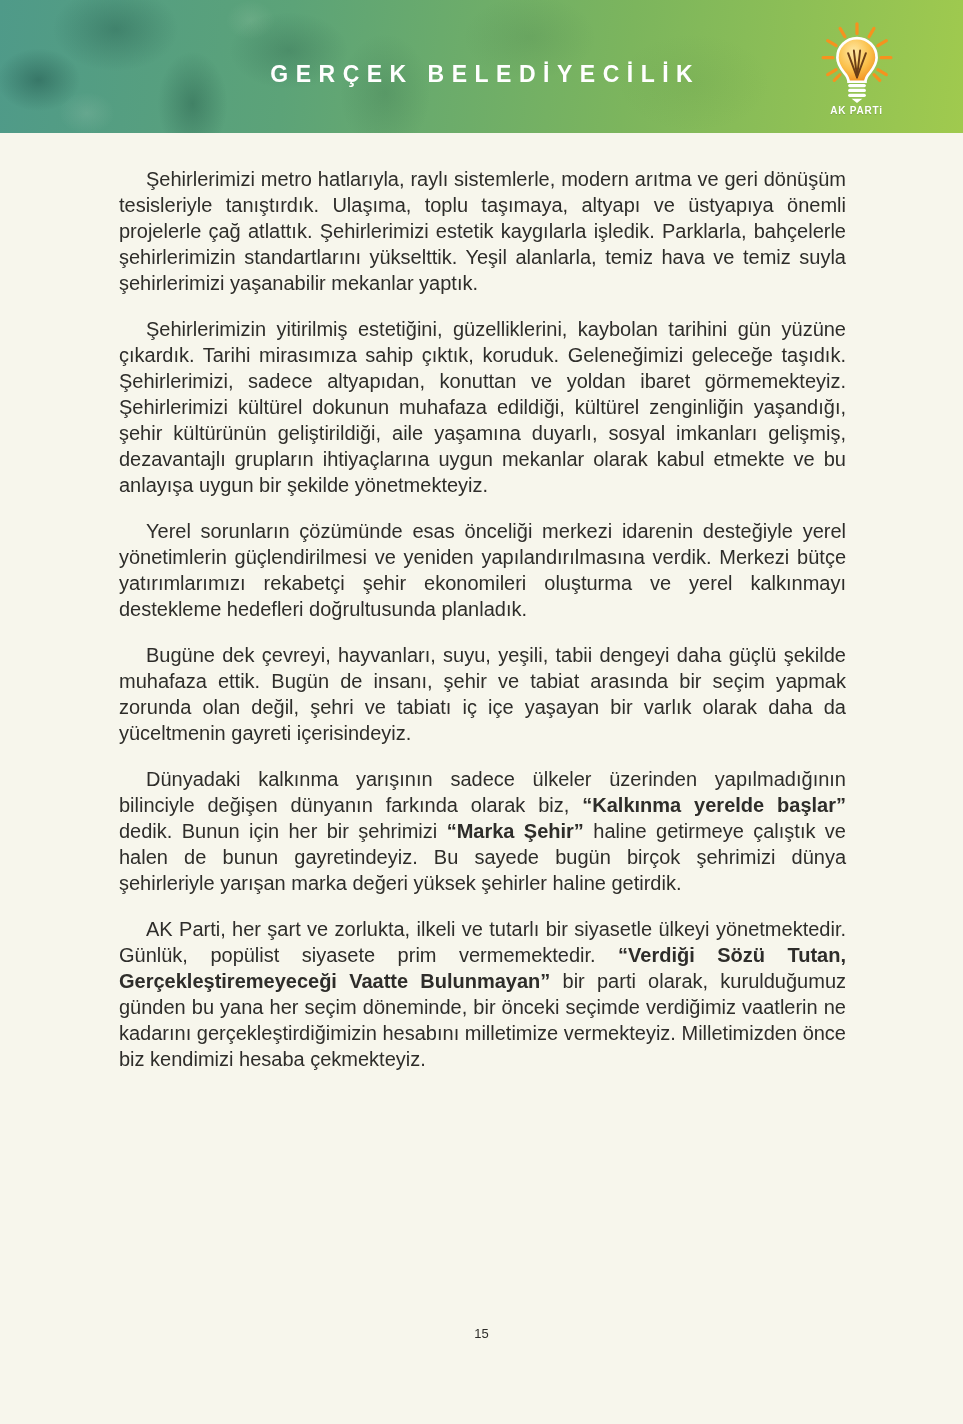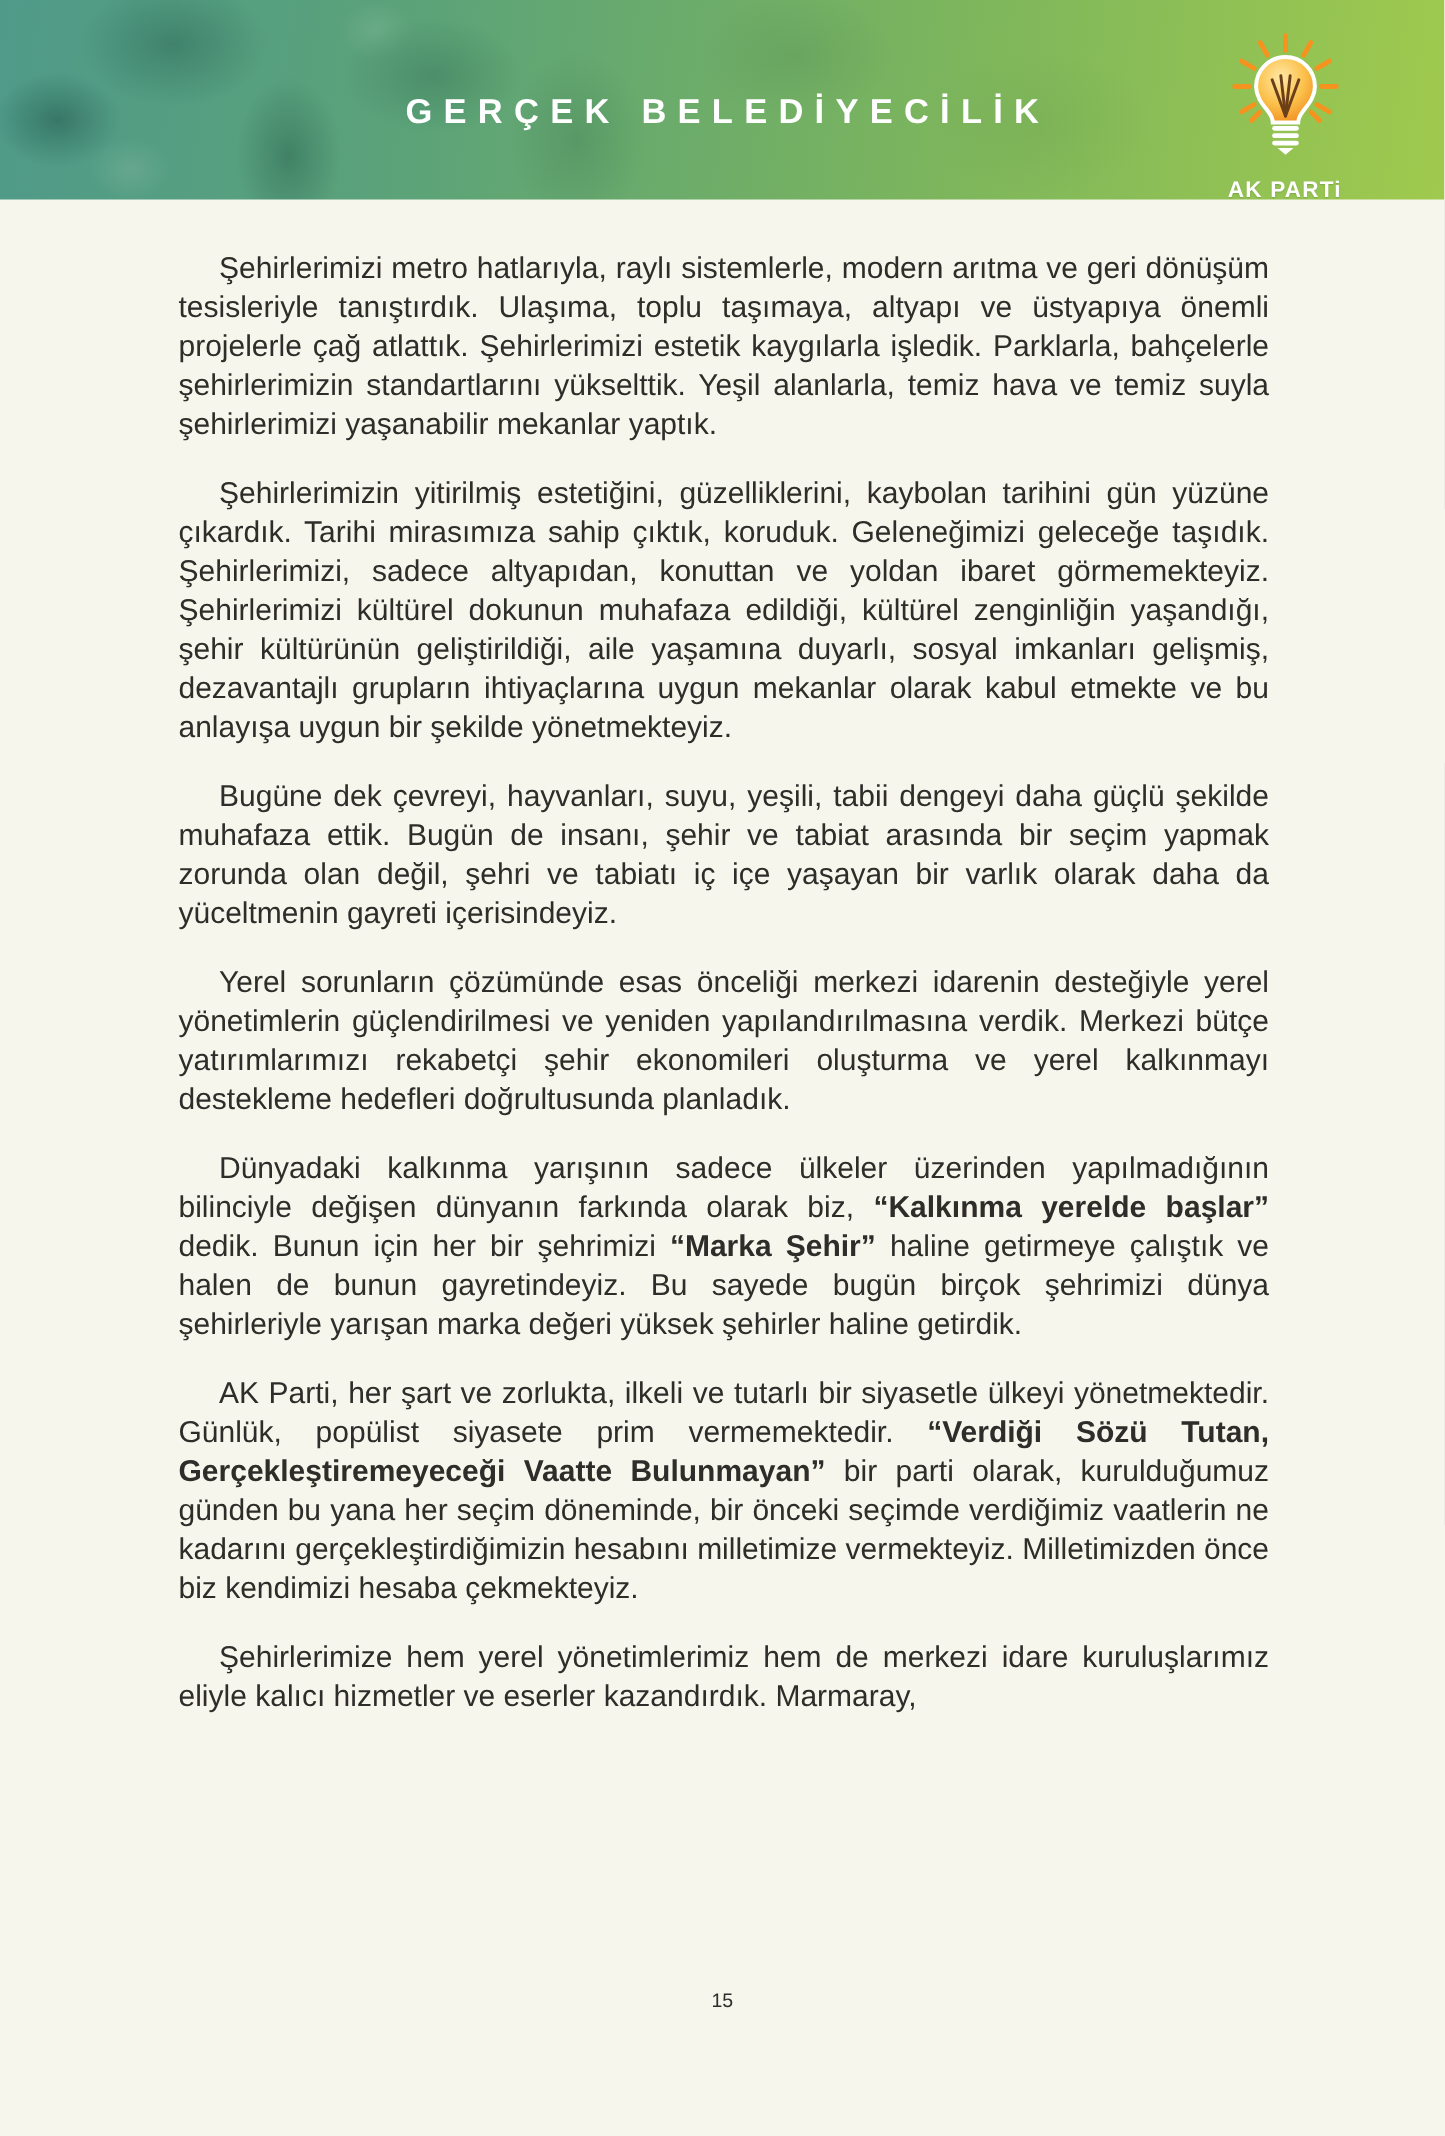--- a/index.html
+++ b/index.html
@@ -59,23 +59,23 @@
   
   .logo {
     position: absolute;
     top: 22px;
     left: 799px;
     width: 115px;
     text-align: center;
   }
   .logo svg { display: block; margin: 0 auto; }
   .logo-label {
-    margin-top: 14px;
+    margin-top: 1px;
     color: #ffffff;
-    font-size: 15px;
+    font-size: 10px;
     font-weight: bold;
     letter-spacing: 0.8px;
     text-shadow: 0 1px 1px rgba(0,0,0,.15);
   }
 
   
   .doc {
     position: absolute;
     top: 166px;
     left: 119px;
@@ -155,22 +155,21 @@
           </g>
         </svg>
       </span>
       <div class="logo-label">AK PARTi</div>
     </div>
   </div>
 
   <div class="doc">
       <p class="para"><span>Şehirlerimizi metro hatlarıyla, raylı sistemlerle, modern arıtma ve geri dönüşüm tesisleriyle tanıştırdık. Ulaşıma, toplu taşımaya, altyapı ve üstyapıya önemli projelerle çağ atlattık. Şehirlerimizi estetik kaygılarla işledik. Parklarla, bahçelerle şehirlerimizin standartlarını yükselttik. Yeşil alanlarla, temiz hava ve temiz suyla şehirlerimizi yaşanabilir mekanlar yaptık.</span></p>
       <p class="para"><span>Şehirlerimizin yitirilmiş estetiğini, güzelliklerini, kaybolan tarihini gün yüzüne çıkardık. Tarihi mirasımıza sahip çıktık, koruduk. Geleneğimizi geleceğe taşıdık. Şehirlerimizi, sadece altyapıdan, konuttan ve yoldan ibaret görmemekteyiz. Şehirlerimizi kültürel dokunun muhafaza edildiği, kültürel zenginliğin yaşandığı, şehir kültürünün geliştirildiği, aile yaşamına duyarlı, sosyal imkanları gelişmiş, dezavantajlı grupların ihtiyaçlarına uygun mekanlar olarak kabul etmekte ve bu anlayışa uygun bir şekilde yönetmekteyiz.</span></p>
+      <p class="para"><span>Yerel sorunların çözümünde esas önceliği merkezi idarenin desteğiyle yerel yönetimlerin güçlendirilmesi ve yeniden yapılandırılmasına verdik. Merkezi bütçe yatırımlarımızı rekabetçi şehir ekonomileri oluşturma ve yerel kalkınmayı destekleme hedefleri doğrultusunda planladık.</span></p>
       <p class="para"><span>Bugüne dek çevreyi, hayvanları, suyu, yeşili, tabii dengeyi daha güçlü şekilde muhafaza ettik. Bugün de insanı, şehir ve tabiat arasında bir seçim yapmak zorunda olan değil, şehri ve tabiatı iç içe yaşayan bir varlık olarak daha da yüceltmenin gayreti içerisindeyiz.</span></p>
-      <p class="para"><span>Yerel sorunların çözümünde esas önceliği merkezi idarenin desteğiyle yerel yönetimlerin güçlendirilmesi ve yeniden yapılandırılmasına verdik. Merkezi bütçe yatırımlarımızı rekabetçi şehir ekonomileri oluşturma ve yerel kalkınmayı destekleme hedefleri doğrultusunda planladık.</span></p>
       <p class="para"><span>Dünyadaki kalkınma yarışının sadece ülkeler üzerinden yapılmadığının bilinciyle değişen dünyanın farkında olarak biz, </span><span class="bold">“Kalkınma yerelde başlar”</span><span> dedik. Bunun için her bir şehrimizi </span><span class="bold">“Marka Şehir”</span><span> haline getirmeye çalıştık ve halen de bunun gayretindeyiz. Bu sayede bugün birçok şehrimizi dünya şehirleriyle yarışan marka değeri yüksek şehirler haline getirdik.</span></p>
       <p class="para"><span>AK Parti, her şart ve zorlukta, ilkeli ve tutarlı bir siyasetle ülkeyi yönetmektedir. Günlük, popülist siyasete prim vermemektedir. </span><span class="bold">“Verdiği Sözü Tutan, Gerçekleştiremeyeceği Vaatte Bulunmayan”</span><span> bir parti olarak, kurulduğumuz günden bu yana her seçim döneminde, bir önceki seçimde verdiğimiz vaatlerin ne kadarını gerçekleştirdiğimizin hesabını milletimize vermekteyiz. Milletimizden önce biz kendimizi hesaba çekmekteyiz.</span></p>
-      <p class="para"><span>Şehirlerimize hem yerel yönetimlerimiz hem de merkezi idare kuruluşlarımız eliyle kalıcı hizmetler ve eserler kazandırdık. Marmaray,</span></p>
     </div>
 
   <div class="page-number">15</div>
 
 </div>
 
 </body></html>

